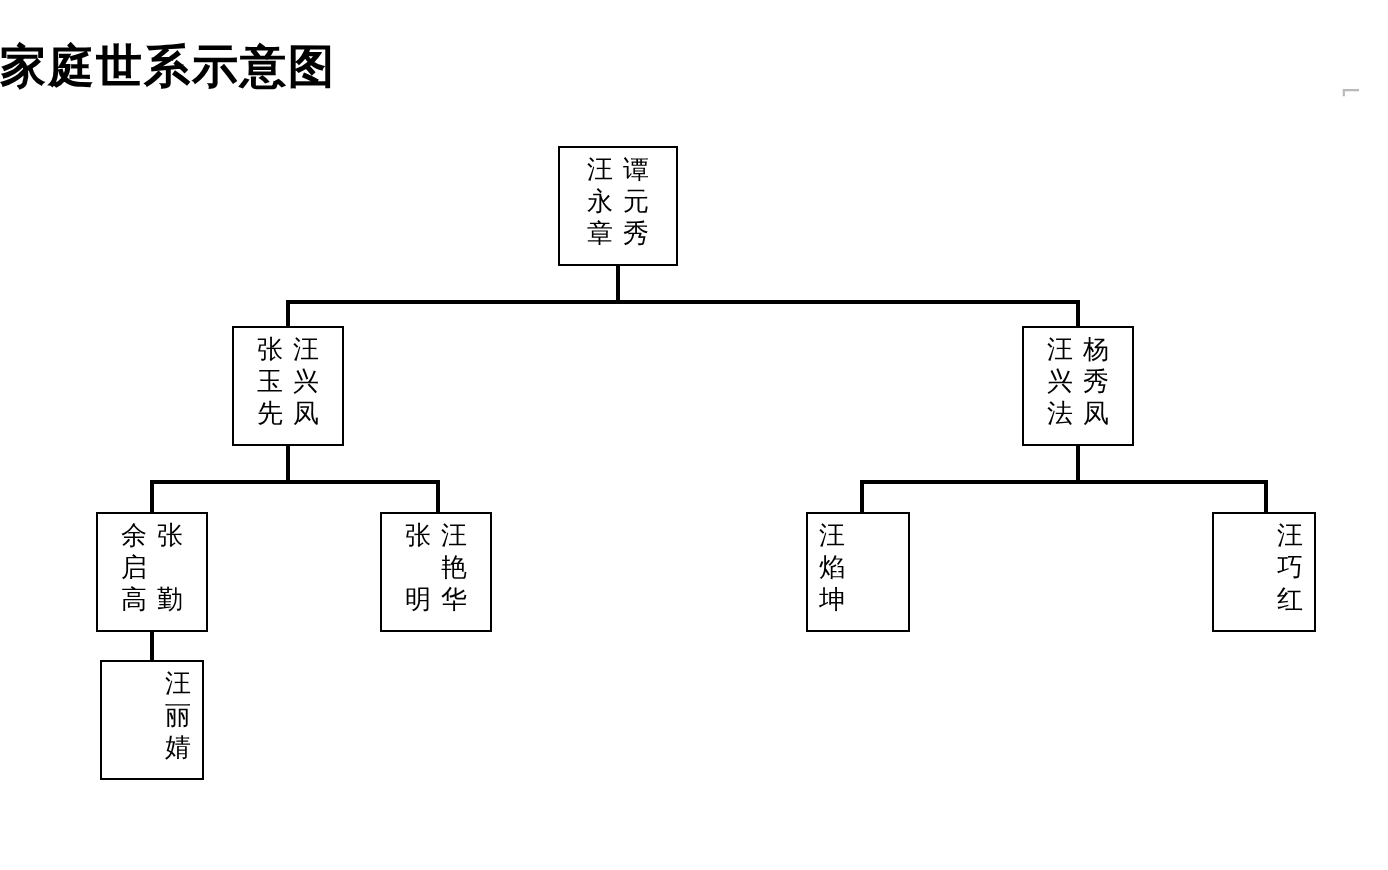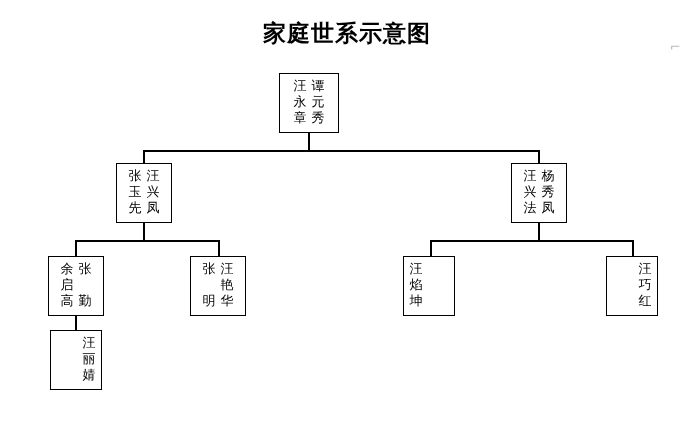--- a/index.html
+++ b/index.html
@@ -13,21 +13,21 @@
     height: 435px;
     background: #ffffff;
     font-family: "DejaVu Sans", "Liberation Sans", sans-serif;
     overflow: hidden;
   }
   #chart-title {
     position: absolute;
     left: 0;
     top: 18px;
     width: 694px;
-    text-align: center;
+    text-align: left;
     font-family: "DejaVu Serif", "Liberation Serif", serif;
     font-size: 23px;
     font-weight: bold;
     color: #000000;
     letter-spacing: 1px;
   }
   .node {
     position: absolute;
     box-sizing: border-box;
     border: 1.5px solid #000000;

